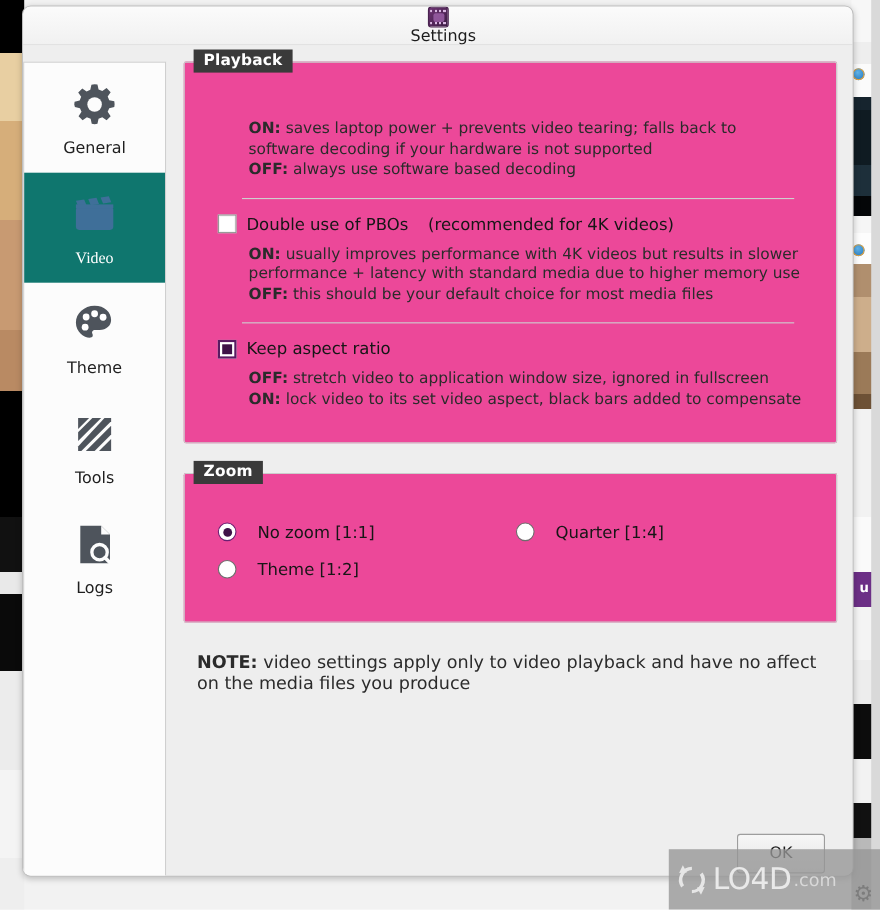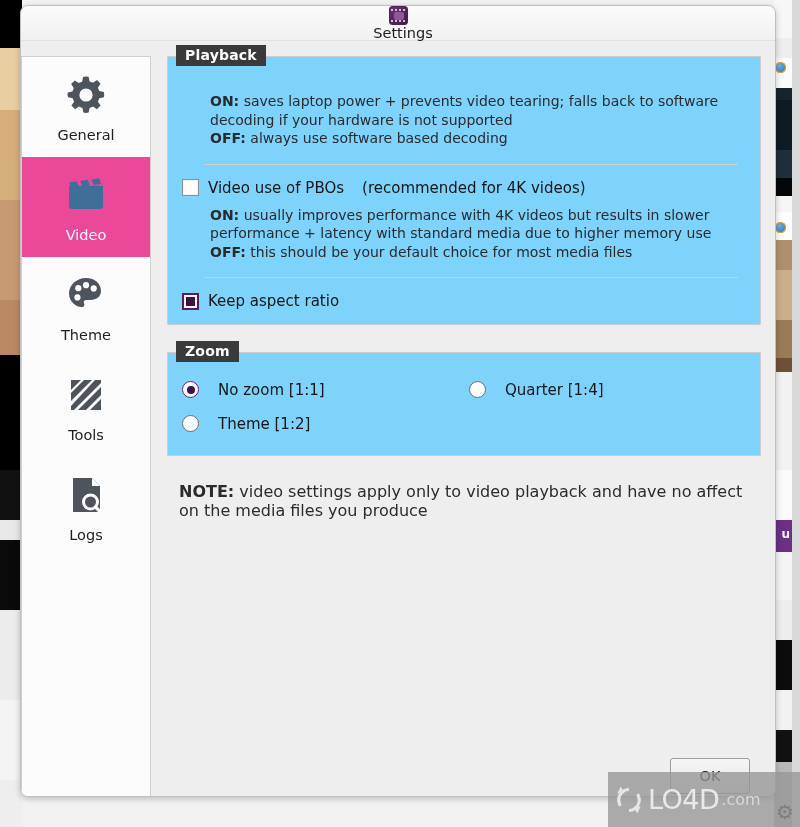--- a/index.html
+++ b/index.html
@@ -76,30 +76,30 @@
   #close-btn{margin-left:auto;width:44px;height:34px;display:flex;align-items:center;justify-content:center;
     font-size:17px;color:#2a2a2a;cursor:pointer;font-family:"DejaVu Sans",sans-serif;}
 
   #body-area{position:relative;height:758px;background:#eeeeee;}
 
   
   #sidebar{position:absolute;left:0px;top:15px;width:130px;height:792px;
     background:#fcfcfc;border:1px solid #cfcfcf;box-sizing:border-box;}
   .nav-item{height:100px;display:flex;flex-direction:column;align-items:center;justify-content:center;
     cursor:pointer;box-sizing:border-box;}
-  .nav-item.active{background:#ec4899;}
+  .nav-item.active{background:#0f766e;font-family:Liberation Serif, serif;}
   .nav-label{font-size:14.5px;color:#1f1f1f;margin-top:8px;}
   .nav-item.active .nav-label{color:#ffffff;}
   .nav-ico{width:48px;height:48px;display:flex;align-items:center;justify-content:center;}
 
   
   #content{position:absolute;left:146px;top:15px;right:14px;bottom:0;}
 
   fieldset.group{
-    border:1px solid #cccccc;background:#7dd3fc;margin:0;padding:0;position:relative;
+    border:1px solid #cccccc;background:#ec4899;margin:0;padding:16px;position:relative;
     box-sizing:border-box;border-radius:2px;
   }
   .legend{position:absolute;left:8px;top:-12px;background:#3a3a3a;color:#ffffff;
     font-size:14px;font-weight:bold;padding:2px 9px 3px 9px;letter-spacing:.2px;}
   .group-inner{padding:26px 14px 14px 14px;}
 
   .opt-row{display:flex;align-items:center;gap:9px;}
   .opt-label{font-size:15px;color:#161616;}
   .opt-sub{font-size:14px;color:#2b2b2b;margin:9px 0 0 28px;line-height:18.5px;}
   .opt-sub b{font-weight:bold;}
@@ -240,35 +240,39 @@
 
           <div class="opt-sub">
             <b>ON:</b><span> saves laptop power + prevents video tearing; falls back to software decoding if your hardware is not supported</span><br>
             <b>OFF:</b><span> always use software based decoding</span>
           </div>
 
           <div class="sep"></div>
 
           <div class="opt-row">
             <span class="cb off"></span>
-            <span class="opt-label">Video use of PBOs</span>
+            <span class="opt-label">Double use of PBOs</span>
             <span class="opt-label" style="margin-left:9px">(recommended for 4K videos)</span>
           </div>
           <div class="opt-sub">
             <b>ON:</b><span> usually improves performance with 4K videos but results in slower performance + latency with standard media due to higher memory use</span><br>
             <b>OFF:</b><span> this should be your default choice for most media files</span>
           </div>
 
           <div class="sep"></div>
 
           <div class="opt-row">
             <span class="cb on dark">
                 <span></span>
               </span>
             <span class="opt-label">Keep aspect ratio</span>
+          </div>
+          <div class="opt-sub">
+            <b>OFF:</b><span> stretch video to application window size, ignored in fullscreen</span><br>
+            <b>ON:</b><span> lock video to its set video aspect, black bars added to compensate</span>
           </div>
 
         </div>
       </fieldset>
 
       <fieldset class="group" style="margin-top:27px">
         <div class="legend">Zoom</div>
         <div class="group-inner" style="padding:28px 14px 22px 14px;">
           <div id="zoom-grid">
             <div class="radio-row">

